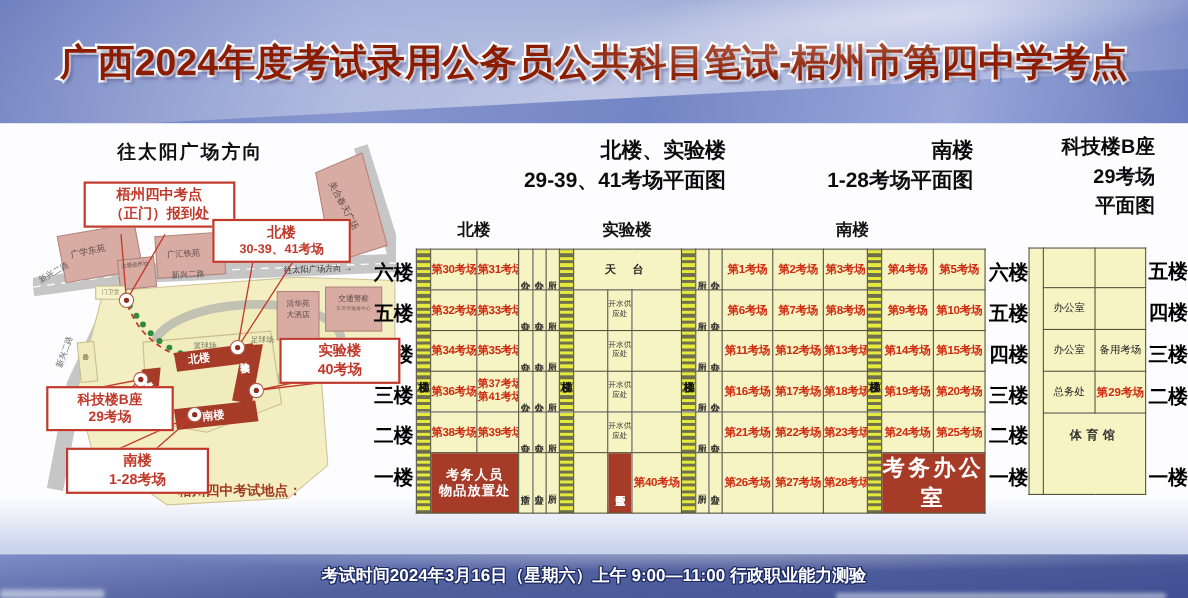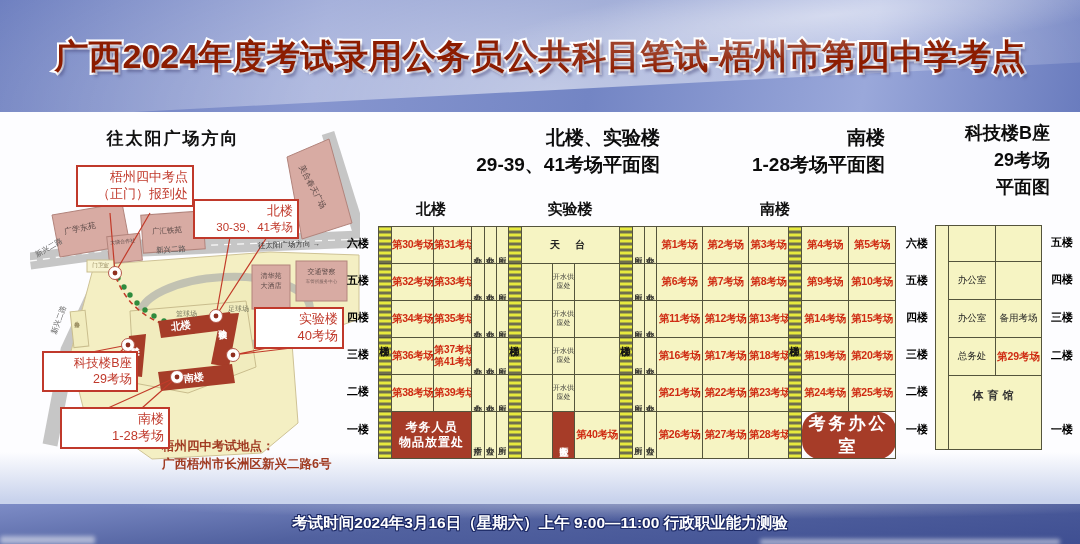--- a/index.html
+++ b/index.html
@@ -36,39 +36,39 @@
   .fp{position:absolute;border-collapse:collapse;table-layout:fixed;}
   .fp td{border:1px solid #54543c;background:#f6f4c3;text-align:center;vertical-align:middle;
     padding:0;overflow:hidden;font-family:"Liberation Sans","DejaVu Sans",sans-serif;}
   .fp td.st{background:repeating-linear-gradient(180deg,#e7ea3e 0 3px,#6f6f4e 3px 6px);}
   .vt{writing-mode:vertical-rl;display:inline-block;line-height:1;}
   .vsm{font-size:8.5px;color:#222;letter-spacing:0;}
   .room{color:#cf2b12;font-weight:bold;font-size:10.5px;letter-spacing:-0.3px;white-space:nowrap;}
   .room2 span{display:block;font-size:10px;line-height:12px;color:#cf2b12;font-weight:bold;white-space:nowrap;}
   .red{background:#a63c28 !important;color:#fff;font-weight:bold;}
   .dep span{display:block;font-size:12px;line-height:15px;letter-spacing:1px;}
-  .exo{font-size:17px;letter-spacing:3px;border-radius:18px;}
+  .exo{font-size:20px;letter-spacing:3px;}
   .water{font-size:7px;color:#333;line-height:1.25;padding:0 1px;}
   .roof{font-size:10px;color:#222;letter-spacing:6px;font-weight:bold;}
   .toff{font-size:9.5px;color:#222;}
   .troom{color:#cf2b12;font-weight:bold;font-size:10.5px;}
   .gym{vertical-align:top !important;padding-top:12px !important;font-size:11px;font-weight:bold;color:#333;letter-spacing:4px;}
   .stlab{position:absolute;width:13px;height:44px;text-align:center;writing-mode:vertical-rl;
     font-size:10px;font-weight:bold;color:#151515;line-height:13px;text-shadow:0 0 2px #e7ea3e;}
-  .floorlab{position:absolute;width:36px;text-align:center;font-size:11px;font-weight:bold;color:#000;}
+  .floorlab{position:absolute;width:36px;text-align:center;font-size:18px;font-weight:bold;color:#000;}
   .seclab{position:absolute;text-align:center;font-size:15px;font-weight:bold;color:#111;}
   .ptitle{position:absolute;text-align:right;font-weight:bold;color:#0c0c0c;font-size:19px;line-height:27px;}
 
   
   .map{position:absolute;left:30px;top:115px;width:330px;height:392px;}
   .map .abs{position:absolute;}
   .map-title{left:58px;top:12px;width:170px;text-align:center;font-size:17px;font-weight:bold;
     letter-spacing:2px;color:#111;}
-  .co{position:absolute;background:#fff;border:2px solid #c0392b;color:#c0392b;font-weight:normal;
-    text-align:right;line-height:1.3;padding:2px 4px;z-index:5;}
+  .co{position:absolute;background:#fff;border:2px solid #c0392b;color:#c0392b;font-weight:bold;
+    text-align:center;line-height:1.3;padding:2px 14px;z-index:5;}
   .co span{display:block;}
   .plab{color:#5c4a48;white-space:nowrap;}
   .rlab{color:#5e5e5e;white-space:nowrap;}
   .wlab{color:#fff;font-weight:bold;white-space:nowrap;}
   .addr{left:132px;top:322px;font-size:12.5px;font-weight:bold;color:#a03b22;line-height:1.45;white-space:nowrap;}
 </style>
 </head>
 <body>
 
 <div class="poster">
@@ -188,21 +188,20 @@
       <span>科技楼B座</span>
       <span>29考场</span>
     </div>
     <div class="co" style="left:30px;top:292px;width:98px;font-size:13px;">
       <span>南楼</span>
       <span>1-28考场</span>
     </div>
 
     <div class="abs addr">
       <div>梧州四中考试地点：</div>
-      <div>广西梧州市长洲区新兴二路6号</div>
     </div>
   </div>
 
   <div class="ptitle" style="left:370px;top:124px;width:290px;">
     <div>北楼、实验楼</div>
     <div>29-39、41考场平面图</div>
   </div>
   <div class="ptitle" style="left:665px;top:124px;width:220px;">
     <div>南楼</div>
     <div>1-28考场平面图</div>

